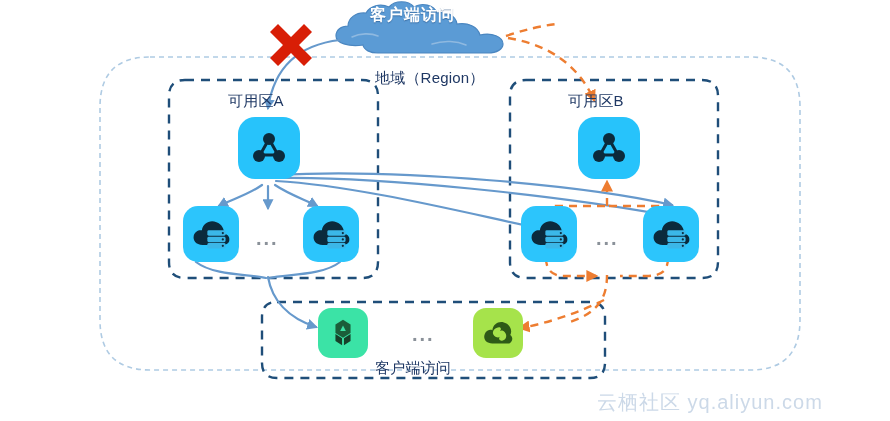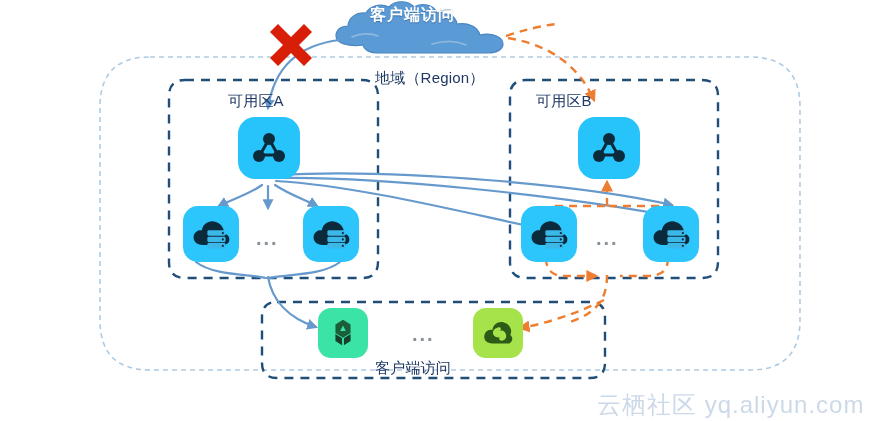--- a/index.html
+++ b/index.html
@@ -57,21 +57,21 @@
     position: absolute;
     color: #8a9199;
     font-size: 20px;
     font-weight: bold;
     letter-spacing: 2px;
     line-height: 1;
   }
   .watermark {
     position: absolute;
     color: #ccd9e8;
-    font-size: 24px;
+    font-size: 20px;
     letter-spacing: 1px;
     white-space: nowrap;
     user-select: none;
   }
 </style>
 </head>
 <body>
 
 <div id="canvas">
 
@@ -205,21 +205,21 @@
                C34 8 37 14 36 19 C41 19 43 23 42 27 C41 30 38 31 35 31 Z" fill="#0B2A3C"></path>
       <rect x="18" y="15" width="20" height="6" rx="1.6" fill="#3BB7E8"></rect>
       <rect x="18" y="22" width="20" height="6" rx="1.6" fill="#3BB7E8"></rect>
       <rect x="18" y="29" width="20" height="6" rx="1.6" fill="#3BB7E8"></rect>
       <circle cx="35" cy="18" r="1.2" fill="#0B2A3C"></circle>
       <circle cx="35" cy="25" r="1.2" fill="#0B2A3C"></circle>
       <circle cx="35" cy="32" r="1.2" fill="#0B2A3C"></circle>
     </svg>
   </div>
 
-  <div class="label" style="left:536px; top:85px;">可用区B</div>
+  <div class="label" style="left:568px; top:85px;">可用区B</div>
 
   <div class="node node-slb" style="left:578px; top:117px;">
     <svg width="40" height="40" viewBox="0 0 40 40">
       <path d="M20 11 L11 27 M20 11 L29 27 M11 27 L29 27" stroke="#0B2A3C" stroke-width="3" fill="none" stroke-linecap="round"></path>
       <circle cx="20" cy="11" r="6" fill="#0B2A3C"></circle>
       <circle cx="10" cy="28" r="6" fill="#0B2A3C"></circle>
       <circle cx="30" cy="28" r="6" fill="#0B2A3C"></circle>
     </svg>
   </div>
 

